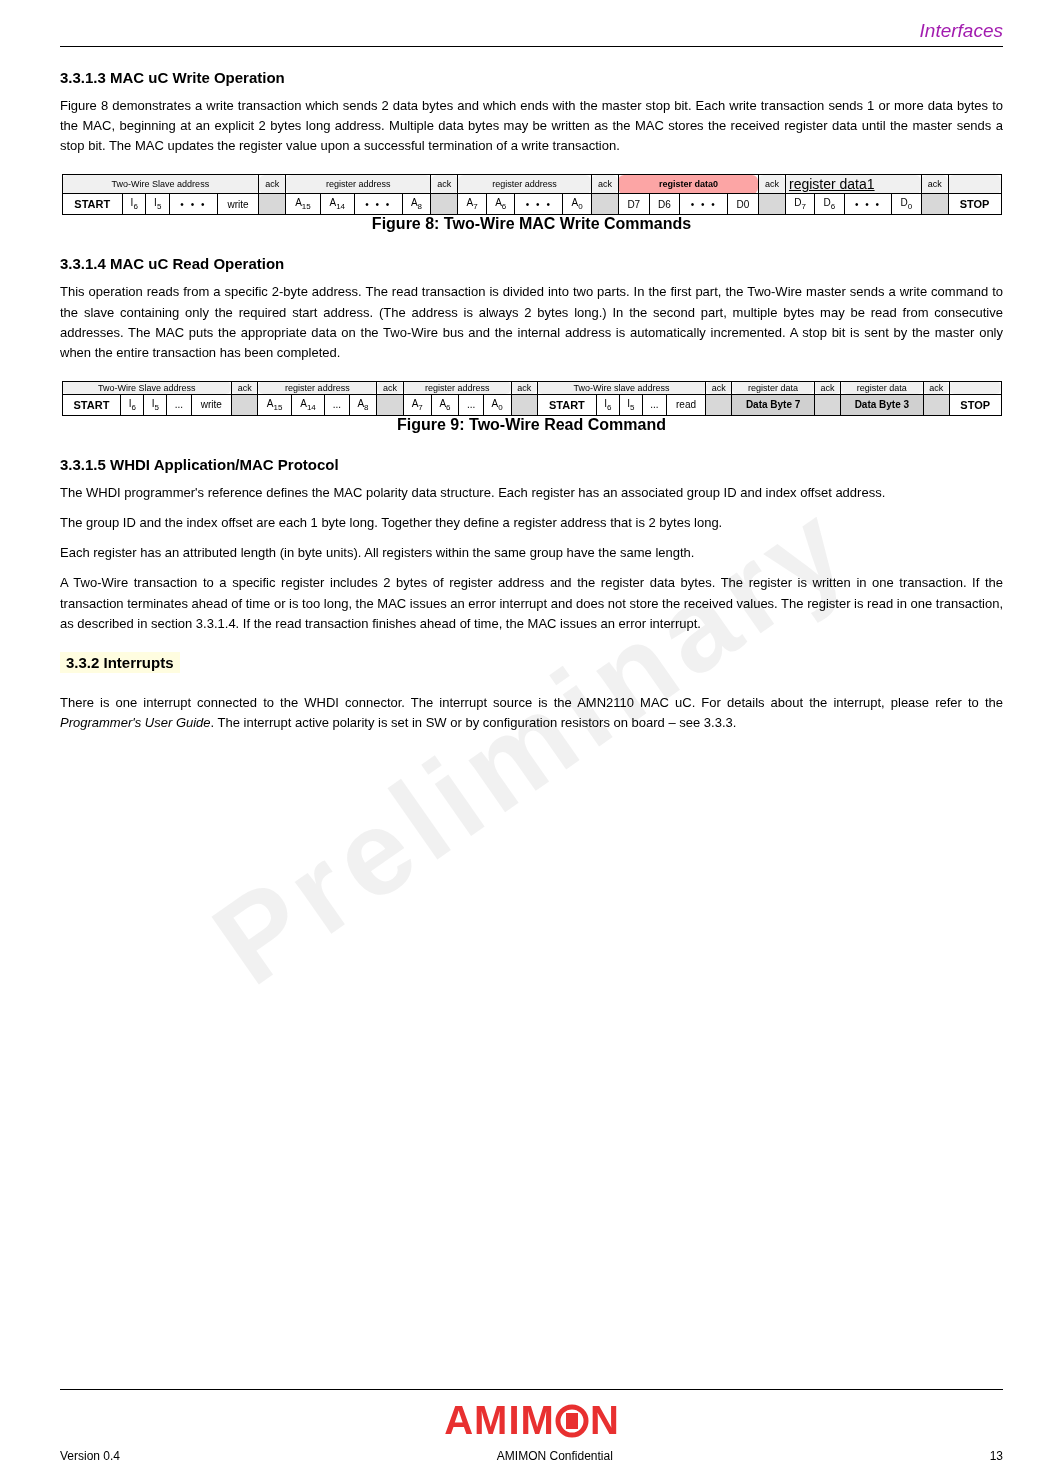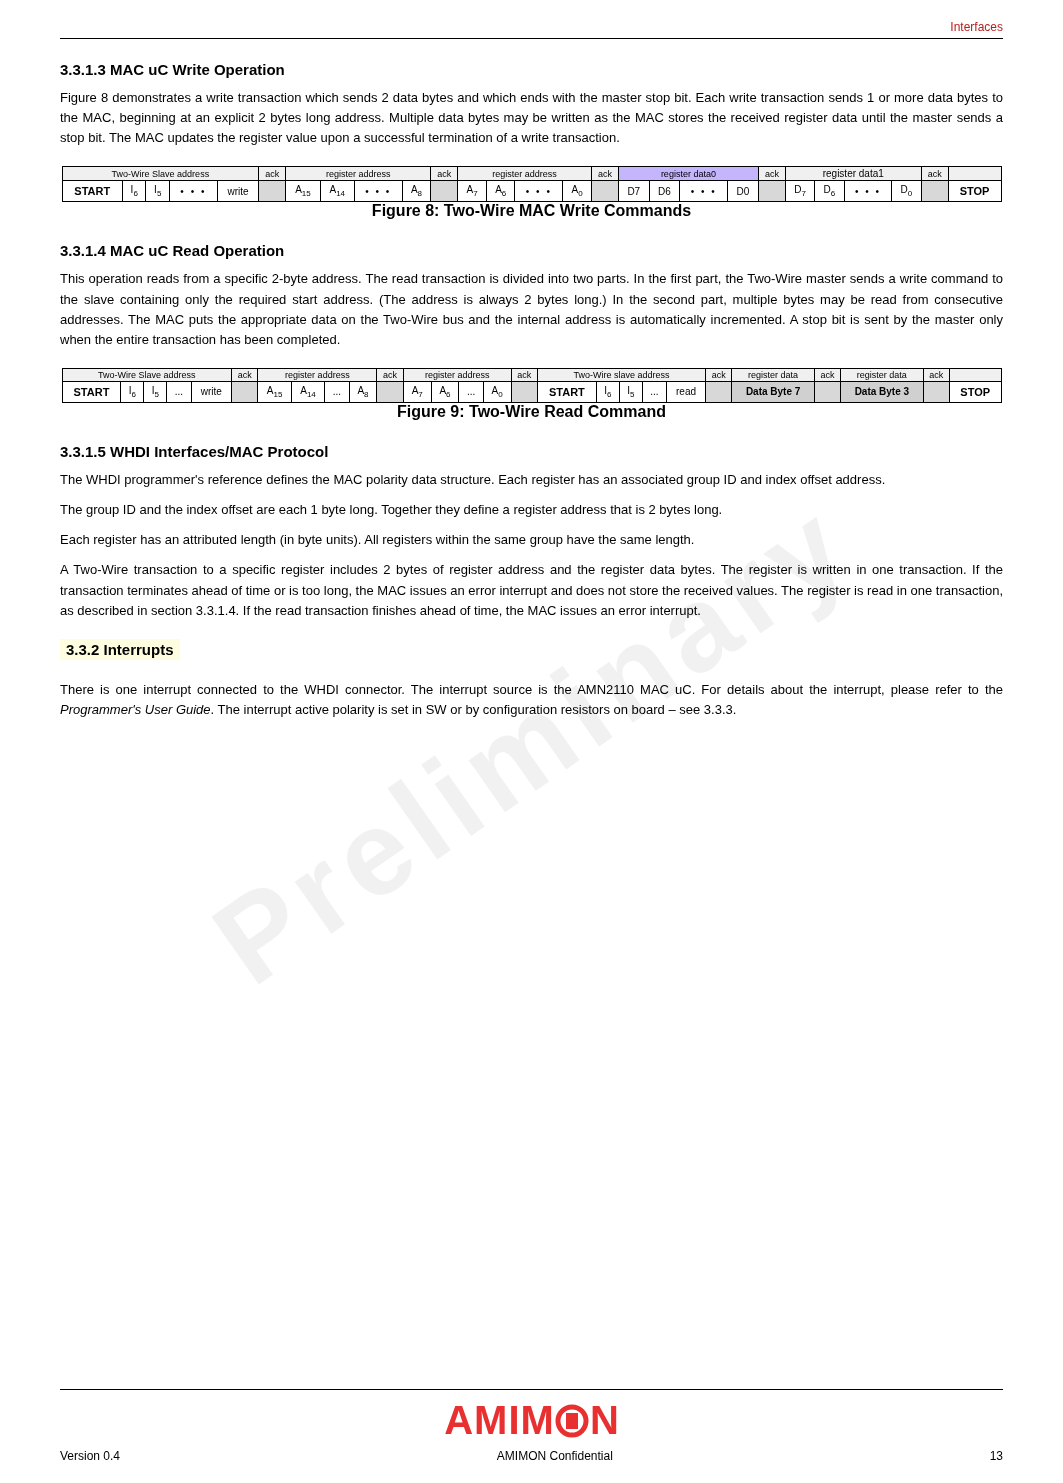--- a/index.html
+++ b/index.html
@@ -19,22 +19,23 @@
       position: relative;
     }
     .header-bar {
       display: flex;
       justify-content: flex-end;
       border-bottom: 1px solid #000;
       padding-bottom: 4px;
       margin-bottom: 18px;
     }
     .header-title {
-      font-size: 12px;
-      color: #b91c1c;
+      font-size: 19px;
+      font-style: italic;
+      color: #a21caf;
     }
     h2 {
       font-size: 16px;
       font-weight: bold;
       margin-bottom: 12px;
       margin-top: 10px;
     }
     p {
       font-size: 13px;
       line-height: 1.55;
@@ -61,20 +62,21 @@
       border: 1px solid #000;
       padding: 2px 5px;
       text-align: center;
       white-space: nowrap;
     }
     table.timing-table .row-header td {
       background: #f0f0f0;
       font-size: 9px;
       padding: 1px 3px;
       border-bottom: none;
+      border-radius: 6px;
     }
     table.timing-table .row-data td {
       padding: 3px 5px;
     }
     table.timing-table td.cell-start,
     table.timing-table td.cell-stop {
       font-weight: bold;
       font-size: 11px;
     }
     table.timing-table td.cell-data-shade {
@@ -147,23 +149,23 @@
       <table class="timing-table" style="width:940px;">
         <tbody>
 
           <tr class="row-header">
             <td colspan="5" style="background:#f0f0f0;font-size:9px;border-bottom:none;text-align:center;">Two-Wire Slave address</td>
             <td style="background:#f0f0f0;font-size:9px;border-bottom:none;text-align:center;">ack</td>
             <td colspan="4" style="background:#f0f0f0;font-size:9px;border-bottom:none;text-align:center;">register address</td>
             <td style="background:#f0f0f0;font-size:9px;border-bottom:none;text-align:center;">ack</td>
             <td colspan="4" style="background:#f0f0f0;font-size:9px;border-bottom:none;text-align:center;">register address</td>
             <td style="background:#f0f0f0;font-size:9px;border-bottom:none;text-align:center;">ack</td>
-            <td colspan="4" style="background:#c4b5fd;font-size:9px;border-bottom:none;text-align:center;">register data0</td>
-            <td style="background:#f0f0f0;font-size:9px;border-bottom:none;text-align:center;">ack</td>
-            <td colspan="4" style="background:#f0f0f0;font-size:10px;border-bottom:none;text-align:center;">register data1</td>
+            <td colspan="4" style="background:#fca5a5;font-size:9px;border-bottom:none;text-align:center;font-weight:bold;">register data0</td>
+            <td style="background:#f0f0f0;font-size:9px;border-bottom:none;text-align:center;">ack</td>
+            <td colspan="4" style="background:#f0f0f0;font-size:14px;border-bottom:none;text-align:left;text-decoration:underline;">register data1</td>
             <td style="background:#f0f0f0;font-size:9px;border-bottom:none;text-align:center;">ack</td>
             <td style="background:#f0f0f0;font-size:9px;border-bottom:none;"></td>
           </tr>
 
           <tr class="row-data">
             <td class="cell-start">START</td>
             <td>I<sub>6</sub></td>
             <td>I<sub>5</sub></td>
             <td style="letter-spacing:2px;">• • •</td>
             <td>write</td>
@@ -249,21 +251,21 @@
             <td class="cell-data-shade">Data Byte 3</td>
             <td style="background:#d8d8d8;"></td>
             <td class="cell-stop">STOP</td>
           </tr>
         </tbody>
       </table>
       <div class="figure-caption">Figure 9: Two-Wire Read Command</div>
     </div>
 
     
-    <h2 class="section-heading">3.3.1.5   WHDI Interfaces/MAC Protocol</h2>
+    <h2 class="section-heading">3.3.1.5   WHDI Application/MAC Protocol</h2>
 
     <p>The WHDI programmer's reference defines the MAC polarity data structure. Each register has an associated group ID and index offset address.</p>
     <p>The group ID and the index offset are each 1 byte long. Together they define a register address that is 2 bytes long.</p>
     <p>Each register has an attributed length (in byte units). All registers within the same group have the same length.</p>
     <p>A Two-Wire transaction to a specific register includes 2 bytes of register address and the register data bytes. The register is written in one transaction. If the transaction terminates ahead of time or is too long, the MAC issues an error interrupt and does not store the received values. The register is read in one transaction, as described in section 3.3.1.4. If the read transaction finishes ahead of time, the MAC issues an error interrupt.</p>
 
     
     <h2 class="section-heading" style="background:#fffde0;padding:2px 6px;display:inline-block;margin-top:8px;">
       <span>3.3.2   Interrupts</span>
     </h2>

